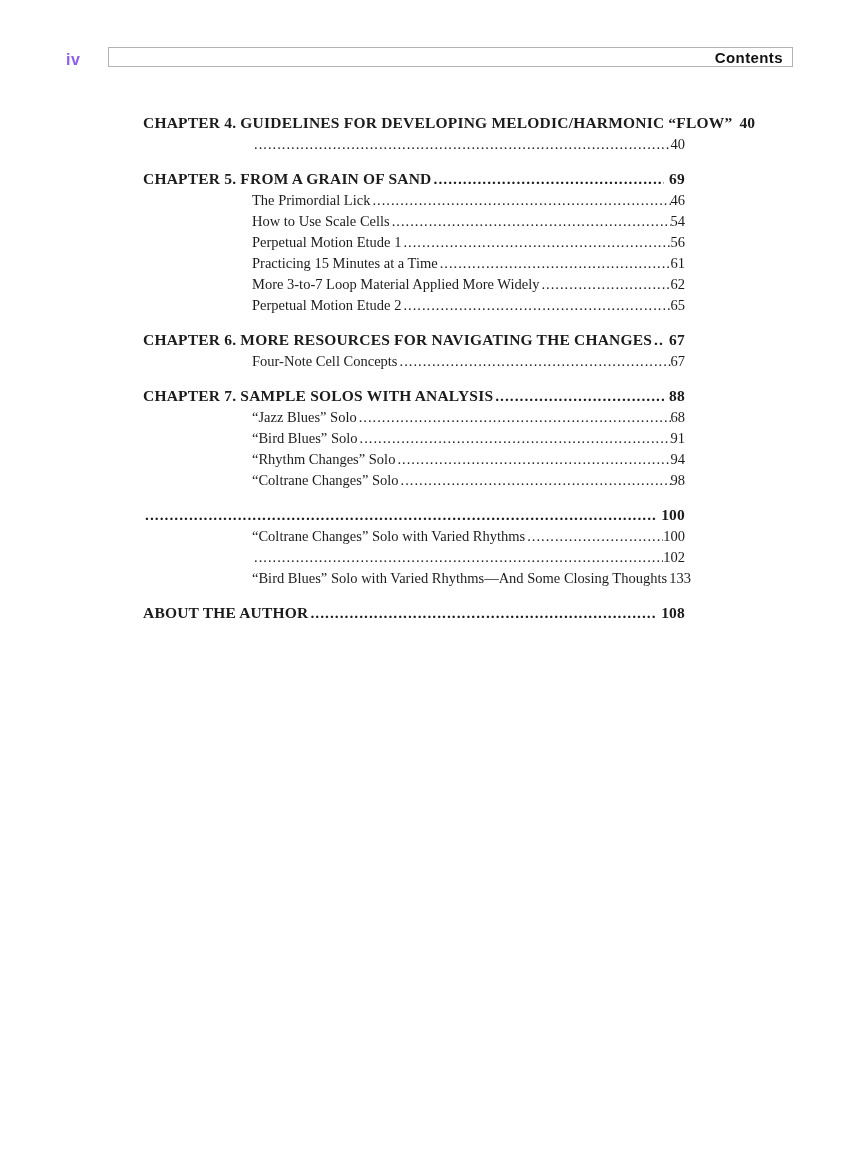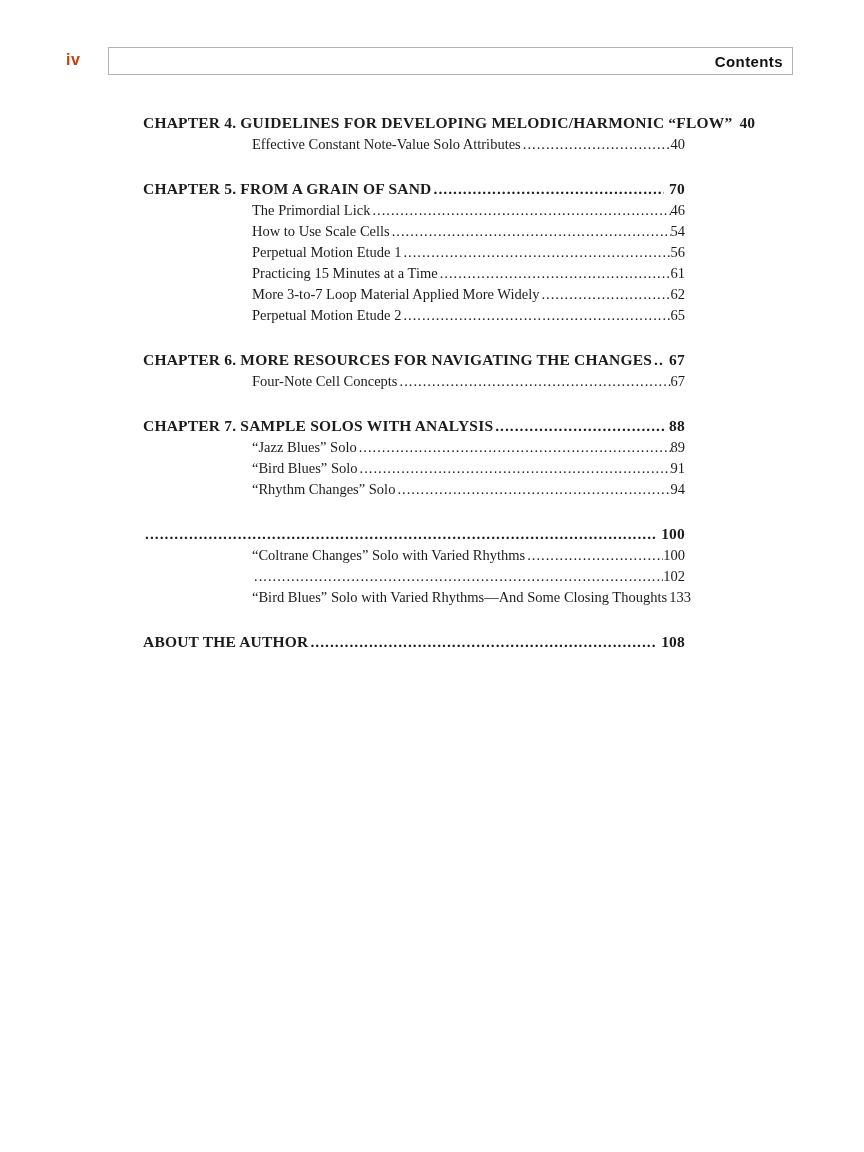--- a/index.html
+++ b/index.html
@@ -20,49 +20,49 @@
     height: 28px;
   }
   .folio {
     position: absolute;
     left: 66px;
     top: 4px;
     font-family: "Liberation Sans", sans-serif;
     font-weight: bold;
     font-size: 16px;
     letter-spacing: 0.5px;
-    color: #c2410c;
+    color: #8b5cf6;
   }
   .header-box {
     position: absolute;
     left: 108px;
     right: 71px;
     top: 0;
-    height: 28px;
+    height: 20px;
     border: 1px solid #b3b3b3;
     background: #ffffff;
     display: flex;
     align-items: center;
     justify-content: flex-end;
     padding-right: 9px;
   }
   .header-title {
     font-family: "Liberation Sans", sans-serif;
     font-weight: bold;
     font-size: 15px;
     letter-spacing: 0.4px;
     color: #111;
   }
   .toc {
     position: absolute;
     top: 112px;
     left: 143px;
     width: 542px;
   }
-  .toc-section { margin-top: 23px; }
+  .toc-section { margin-top: 13px; }
   .toc-section:first-child { margin-top: 0; }
   .toc-row {
     display: flex;
     align-items: flex-end;
     white-space: nowrap;
   }
   .toc-row.chapter {
     font-weight: bold;
     font-size: 15.5px;
     line-height: 22px;
@@ -99,30 +99,29 @@
 </div>
 
 <div class="toc">
     <div class="toc-section">
       <div class="toc-row chapter">
         <span class="toc-title">CHAPTER 4. GUIDELINES FOR DEVELOPING MELODIC/HARMONIC “FLOW”</span>
         <span class="toc-dots"></span>
         <span class="toc-page">40</span>
       </div>
       <div class="toc-row sub">
-        <span class="toc-title">Effective Constant Note-Value Solo Attributes</span>
         <span class="toc-dots"></span>
         <span class="toc-page">40</span>
       </div>
     </div>
     <div class="toc-section">
       <div class="toc-row chapter">
         <span class="toc-title">CHAPTER 5. FROM A GRAIN OF SAND</span>
         <span class="toc-dots"></span>
-        <span class="toc-page">70</span>
+        <span class="toc-page">69</span>
       </div>
       <div class="toc-row sub">
         <span class="toc-title">The Primordial Lick</span>
         <span class="toc-dots"></span>
         <span class="toc-page">46</span>
       </div>
       <div class="toc-row sub">
         <span class="toc-title">How to Use Scale Cells</span>
         <span class="toc-dots"></span>
         <span class="toc-page">54</span>
@@ -162,31 +161,36 @@
     </div>
     <div class="toc-section">
       <div class="toc-row chapter">
         <span class="toc-title">CHAPTER 7. SAMPLE SOLOS WITH ANALYSIS</span>
         <span class="toc-dots"></span>
         <span class="toc-page">88</span>
       </div>
       <div class="toc-row sub">
         <span class="toc-title">“Jazz Blues” Solo</span>
         <span class="toc-dots"></span>
-        <span class="toc-page">89</span>
+        <span class="toc-page">68</span>
       </div>
       <div class="toc-row sub">
         <span class="toc-title">“Bird Blues” Solo</span>
         <span class="toc-dots"></span>
         <span class="toc-page">91</span>
       </div>
       <div class="toc-row sub">
         <span class="toc-title">“Rhythm Changes” Solo</span>
         <span class="toc-dots"></span>
         <span class="toc-page">94</span>
+      </div>
+      <div class="toc-row sub">
+        <span class="toc-title">“Coltrane Changes” Solo</span>
+        <span class="toc-dots"></span>
+        <span class="toc-page">98</span>
       </div>
     </div>
     <div class="toc-section">
       <div class="toc-row chapter">
         <span class="toc-dots"></span>
         <span class="toc-page">100</span>
       </div>
       <div class="toc-row sub">
         <span class="toc-title">“Coltrane Changes” Solo with Varied Rhythms</span>
         <span class="toc-dots"></span>

